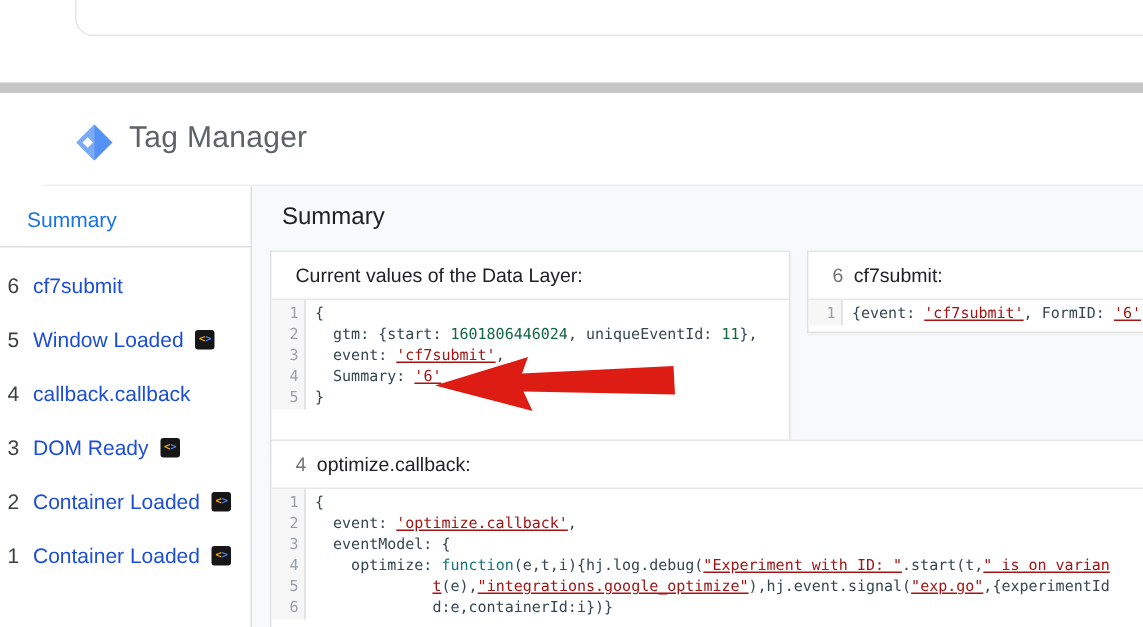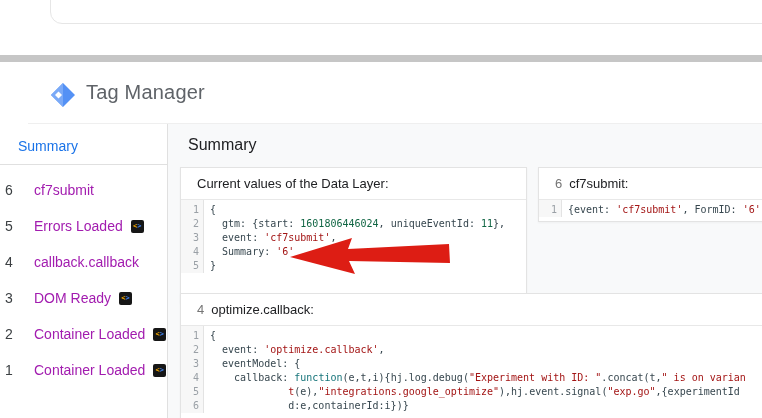--- a/index.html
+++ b/index.html
@@ -22,42 +22,42 @@
   .tab.active { color:#1a73e8; border-bottom-color:#1a73e8; }
 
   
   .sidebar { position:absolute; left:0; top:124px; width:168px; height:294px; background:#fff;
     border-right:1px solid #e0e0e0; }
   .sb-summary { position:absolute; left:18px; top:14px; font-size:14px; color:#1a73e8; cursor:pointer; }
   .sb-divider { position:absolute; left:0; top:40px; width:168px; height:1px; background:#e0e0e0; }
   .sb-list { position:absolute; left:0; top:48px; width:168px; }
   .sb-item { height:36px; display:flex; align-items:center; padding-left:5px; font-size:14px; cursor:pointer; }
   .sb-num { width:17px; flex:none; color:#3c4043; }
-  .sb-label { color:#a21caf;margin-left:12px; }
+  .sb-label { color:#1d4ed8; }
   .sb-badge { margin-left:8px; width:13px; height:13px; background:#161616; border-radius:2px;
     display:inline-flex; align-items:center; justify-content:center;
     font:bold 7px "DejaVu Sans Mono", monospace; letter-spacing:0; }
 
   
   .main { position:absolute; left:168px; top:124px; width:606px; height:294px; background:#f8f9fa; }
   .main-heading { position:absolute; left:20px; top:12px; font-size:16px; font-weight:500; color:#202124; }
 
   .card { position:absolute; background:#fff; border:1px solid #e3e3e3;
     box-shadow:0 1px 2px rgba(0,0,0,0.04); overflow:hidden; }
   .card-header { height:32px; line-height:32px; padding:0 16px; font-size:13px; color:#202124;
     border-bottom:1px solid #e8e8e8; white-space:nowrap; }
   .card-num { color:#757575; margin-right:7px; }
   .code { padding:3px 0 0 0;
     background:linear-gradient(to right, #f7f7f7 22px, #e3e3e3 22px, #e3e3e3 23px, #ffffff 23px); }
   .code-line { display:flex; height:14px; line-height:14px;
     font-family:"DejaVu Sans Mono", monospace; font-size:10px; }
   .gutter { width:22px; flex:none; text-align:right; padding-right:4px; color:#9aa0a6; }
   .line-text { white-space:pre; padding-left:7px; color:#37474f; }
   .seg-plain { color:#37474f; }
-  .seg-string { color:#a31515; }
+  .seg-string { color:#a31515;text-decoration:underline; }
   .seg-number { color:#116644; }
   .seg-keyword { color:#16747a;text-align:right; }
 
   #card-datalayer { left:12px; top:43px; width:347px; height:136px; }
   #card-cf7 { left:370px; top:43px; width:240px; height:55px; }
   #card-optimize { left:12px; top:169px; width:596px; height:132px; }
 
   .arrow-overlay { position:absolute; left:0; top:0; width:762px; height:418px; pointer-events:none; }
 </style>
 </head>
@@ -88,21 +88,21 @@
     <div class="sb-divider"></div>
     <div class="sb-list">
 
       <div class="sb-item">
         <span class="sb-num">6</span>
         <span class="sb-label">cf7submit</span>
       </div>
 
       <div class="sb-item">
         <span class="sb-num">5</span>
-        <span class="sb-label">Errors Loaded</span>
+        <span class="sb-label">Window Loaded</span>
         <span class="sb-badge">
             <span class="b-lt" style="color: rgb(249, 171, 0);">&lt;</span>
             <span class="b-gt" style="color: rgb(66, 133, 244);">&gt;</span>
           </span>
       </div>
 
       <div class="sb-item">
         <span class="sb-num">4</span>
         <span class="sb-label">callback.callback</span>
       </div>
@@ -186,21 +186,21 @@
           <div class="code-line">
             <span class="gutter">2</span>
             <span class="line-text"><span class="seg-plain">  event: </span><span class="seg-string">'optimize.callback'</span><span class="seg-plain">,</span></span>
           </div>
           <div class="code-line">
             <span class="gutter">3</span>
             <span class="line-text"><span class="seg-plain">  eventModel: {</span></span>
           </div>
           <div class="code-line">
             <span class="gutter">4</span>
-            <span class="line-text"><span class="seg-plain">    callback: </span><span class="seg-keyword">function</span><span class="seg-plain">(e,t,i){hj.log.debug(</span><span class="seg-string">"Experiment with ID: "</span><span class="seg-plain">.concat(t,</span><span class="seg-string">" is on varian</span></span>
+            <span class="line-text"><span class="seg-plain">    optimize: </span><span class="seg-keyword">function</span><span class="seg-plain">(e,t,i){hj.log.debug(</span><span class="seg-string">"Experiment with ID: "</span><span class="seg-plain">.start(t,</span><span class="seg-string">" is on varian</span></span>
           </div>
           <div class="code-line">
             <span class="gutter">5</span>
             <span class="line-text"><span class="seg-plain">             </span><span class="seg-string">t</span><span class="seg-plain">(e),</span><span class="seg-string">"integrations.google_optimize"</span><span class="seg-plain">),hj.event.signal(</span><span class="seg-string">"exp.go"</span><span class="seg-plain">,{experimentId</span></span>
           </div>
           <div class="code-line">
             <span class="gutter">6</span>
             <span class="line-text"><span class="seg-plain">             d:e,containerId:i})}</span></span>
           </div>
         </div>

